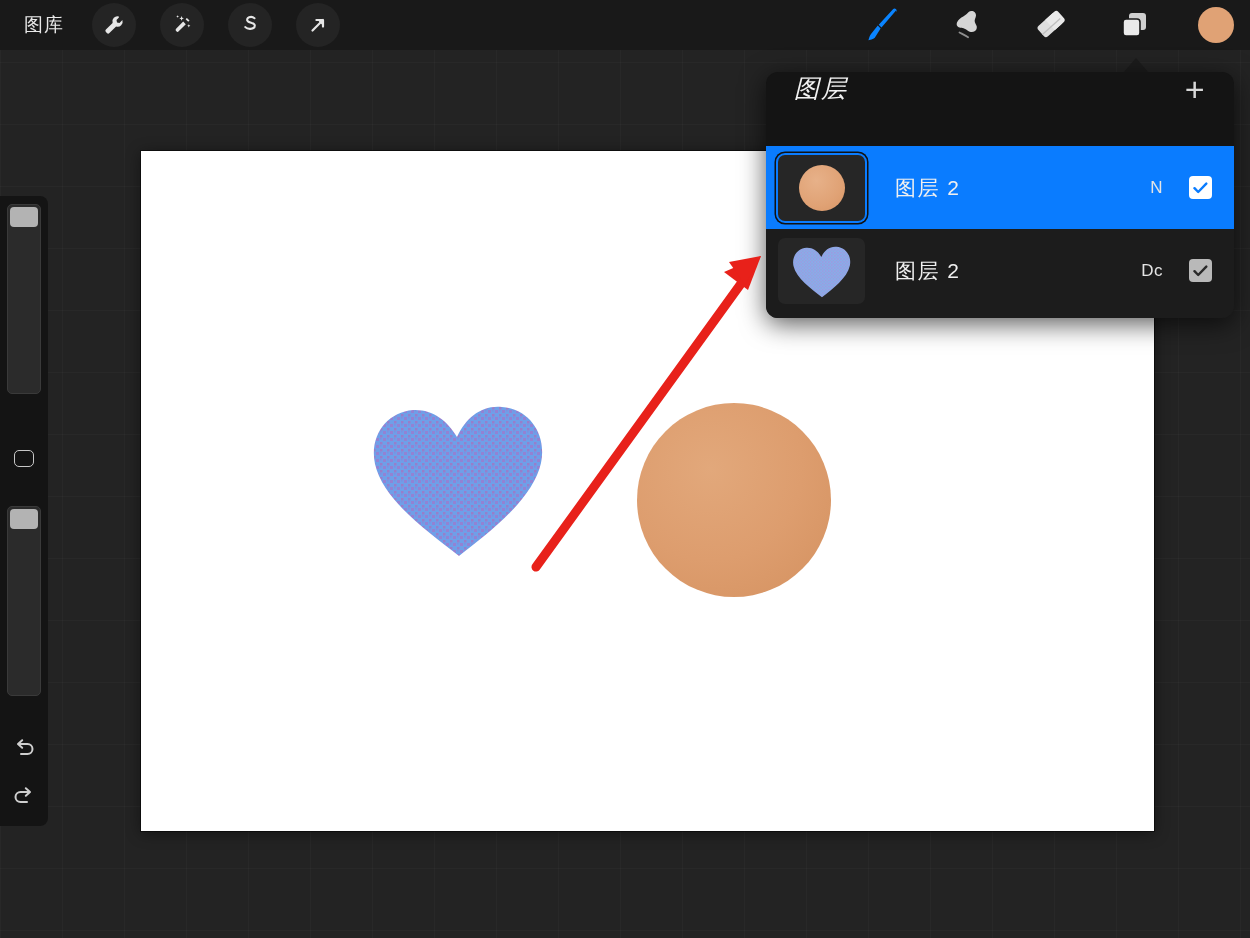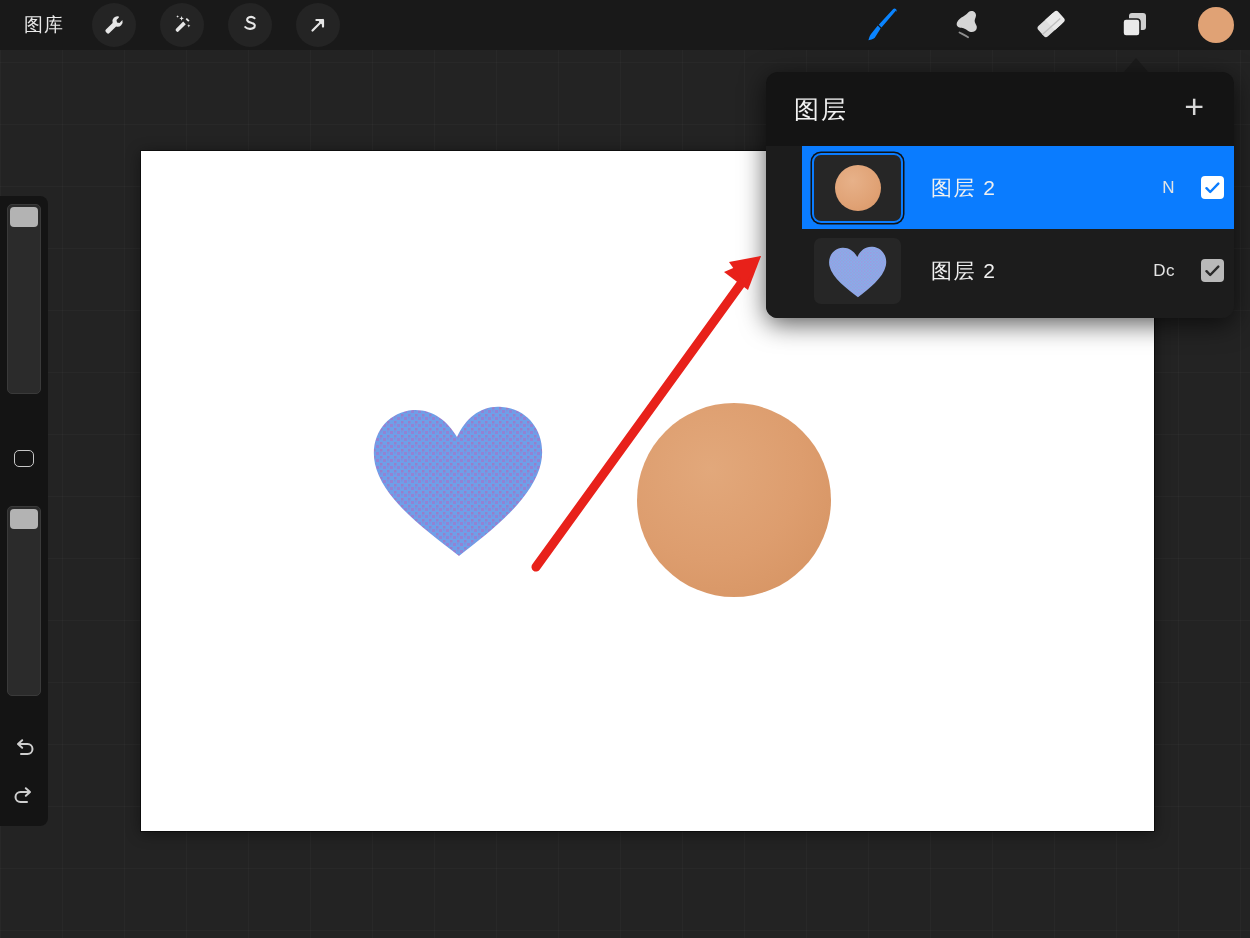--- a/index.html
+++ b/index.html
@@ -118,37 +118,37 @@
   #panel-caret {
     position: absolute; left: 1123px; top: 58px;
     width: 0; height: 0;
     border-left: 13px solid transparent;
     border-right: 13px solid transparent;
     border-bottom: 15px solid #1c1c1c;
     z-index: 49;
   }
   .panel-head {
     height: 74px;
-    display: flex; align-items: center;
+    display: flex; 
     padding: 0 26px 0 28px;
     background: #141414;
+    font-style: italic;
   }
   .panel-title { color: #f2f2f2; font-size: 25px; letter-spacing: 2px; }
   .add-layer {
     margin-left: auto; color: #d8d8d8; font-size: 34px; font-weight: 200;
     line-height: 1; cursor: pointer; padding: 0 4px 6px 4px;
   }
   .layer-list { padding: 0; background: #1c1c1c; padding-bottom: 6px; }
   .layer-row {
     display: flex; align-items: center;
     height: 83px;
-    padding: 0 10px 0 12px;
+    padding: 0 22px 0 12px;
     cursor: pointer;
     position: relative;
-    margin-left: 36px;
   }
   .layer-row.selected { background: #0a7cff; }
   .thumb {
     width: 87px; height: 66px;
     border-radius: 7px;
     background: #262626;
     overflow: hidden;
     display: flex; align-items: center; justify-content: center;
     flex: 0 0 auto;
   }

